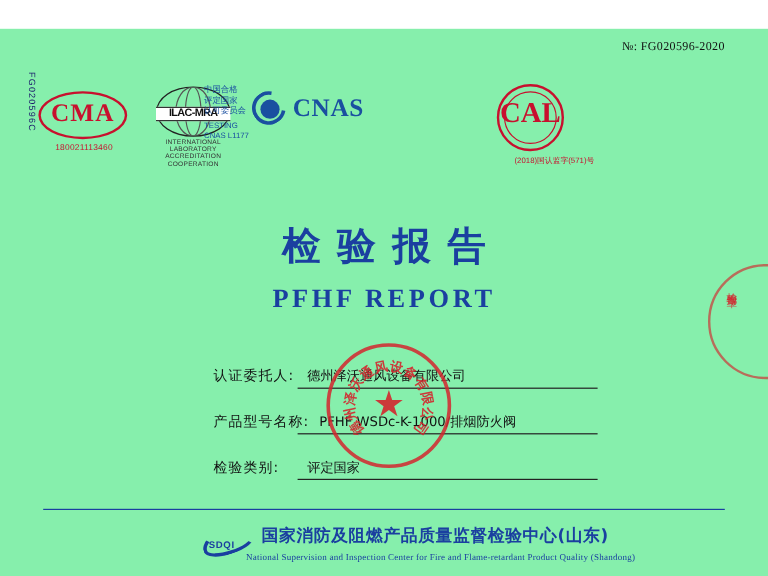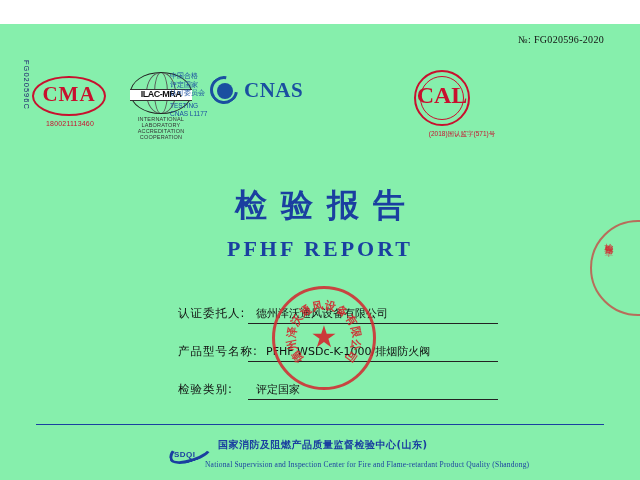--- a/index.html
+++ b/index.html
@@ -429,21 +429,21 @@
     font-size: 8px;
     font-weight: bold;
     color: #1a3fa0;
     font-family: "Liberation Sans", sans-serif;
     letter-spacing: 0.5px;
   }
   .footer .cn {
     position: absolute;
     left: 218px;
     top: 8px;
-    font-size: 10px;
+    font-size: 14px;
     font-weight: bold;
     color: #1a3fa0;
     font-family: "DejaVu Sans", sans-serif;
     letter-spacing: 0.5px;
   }
   .footer .en {
     position: absolute;
     left: 193px;
     top: 30px;
     font-size: 7.5px;

